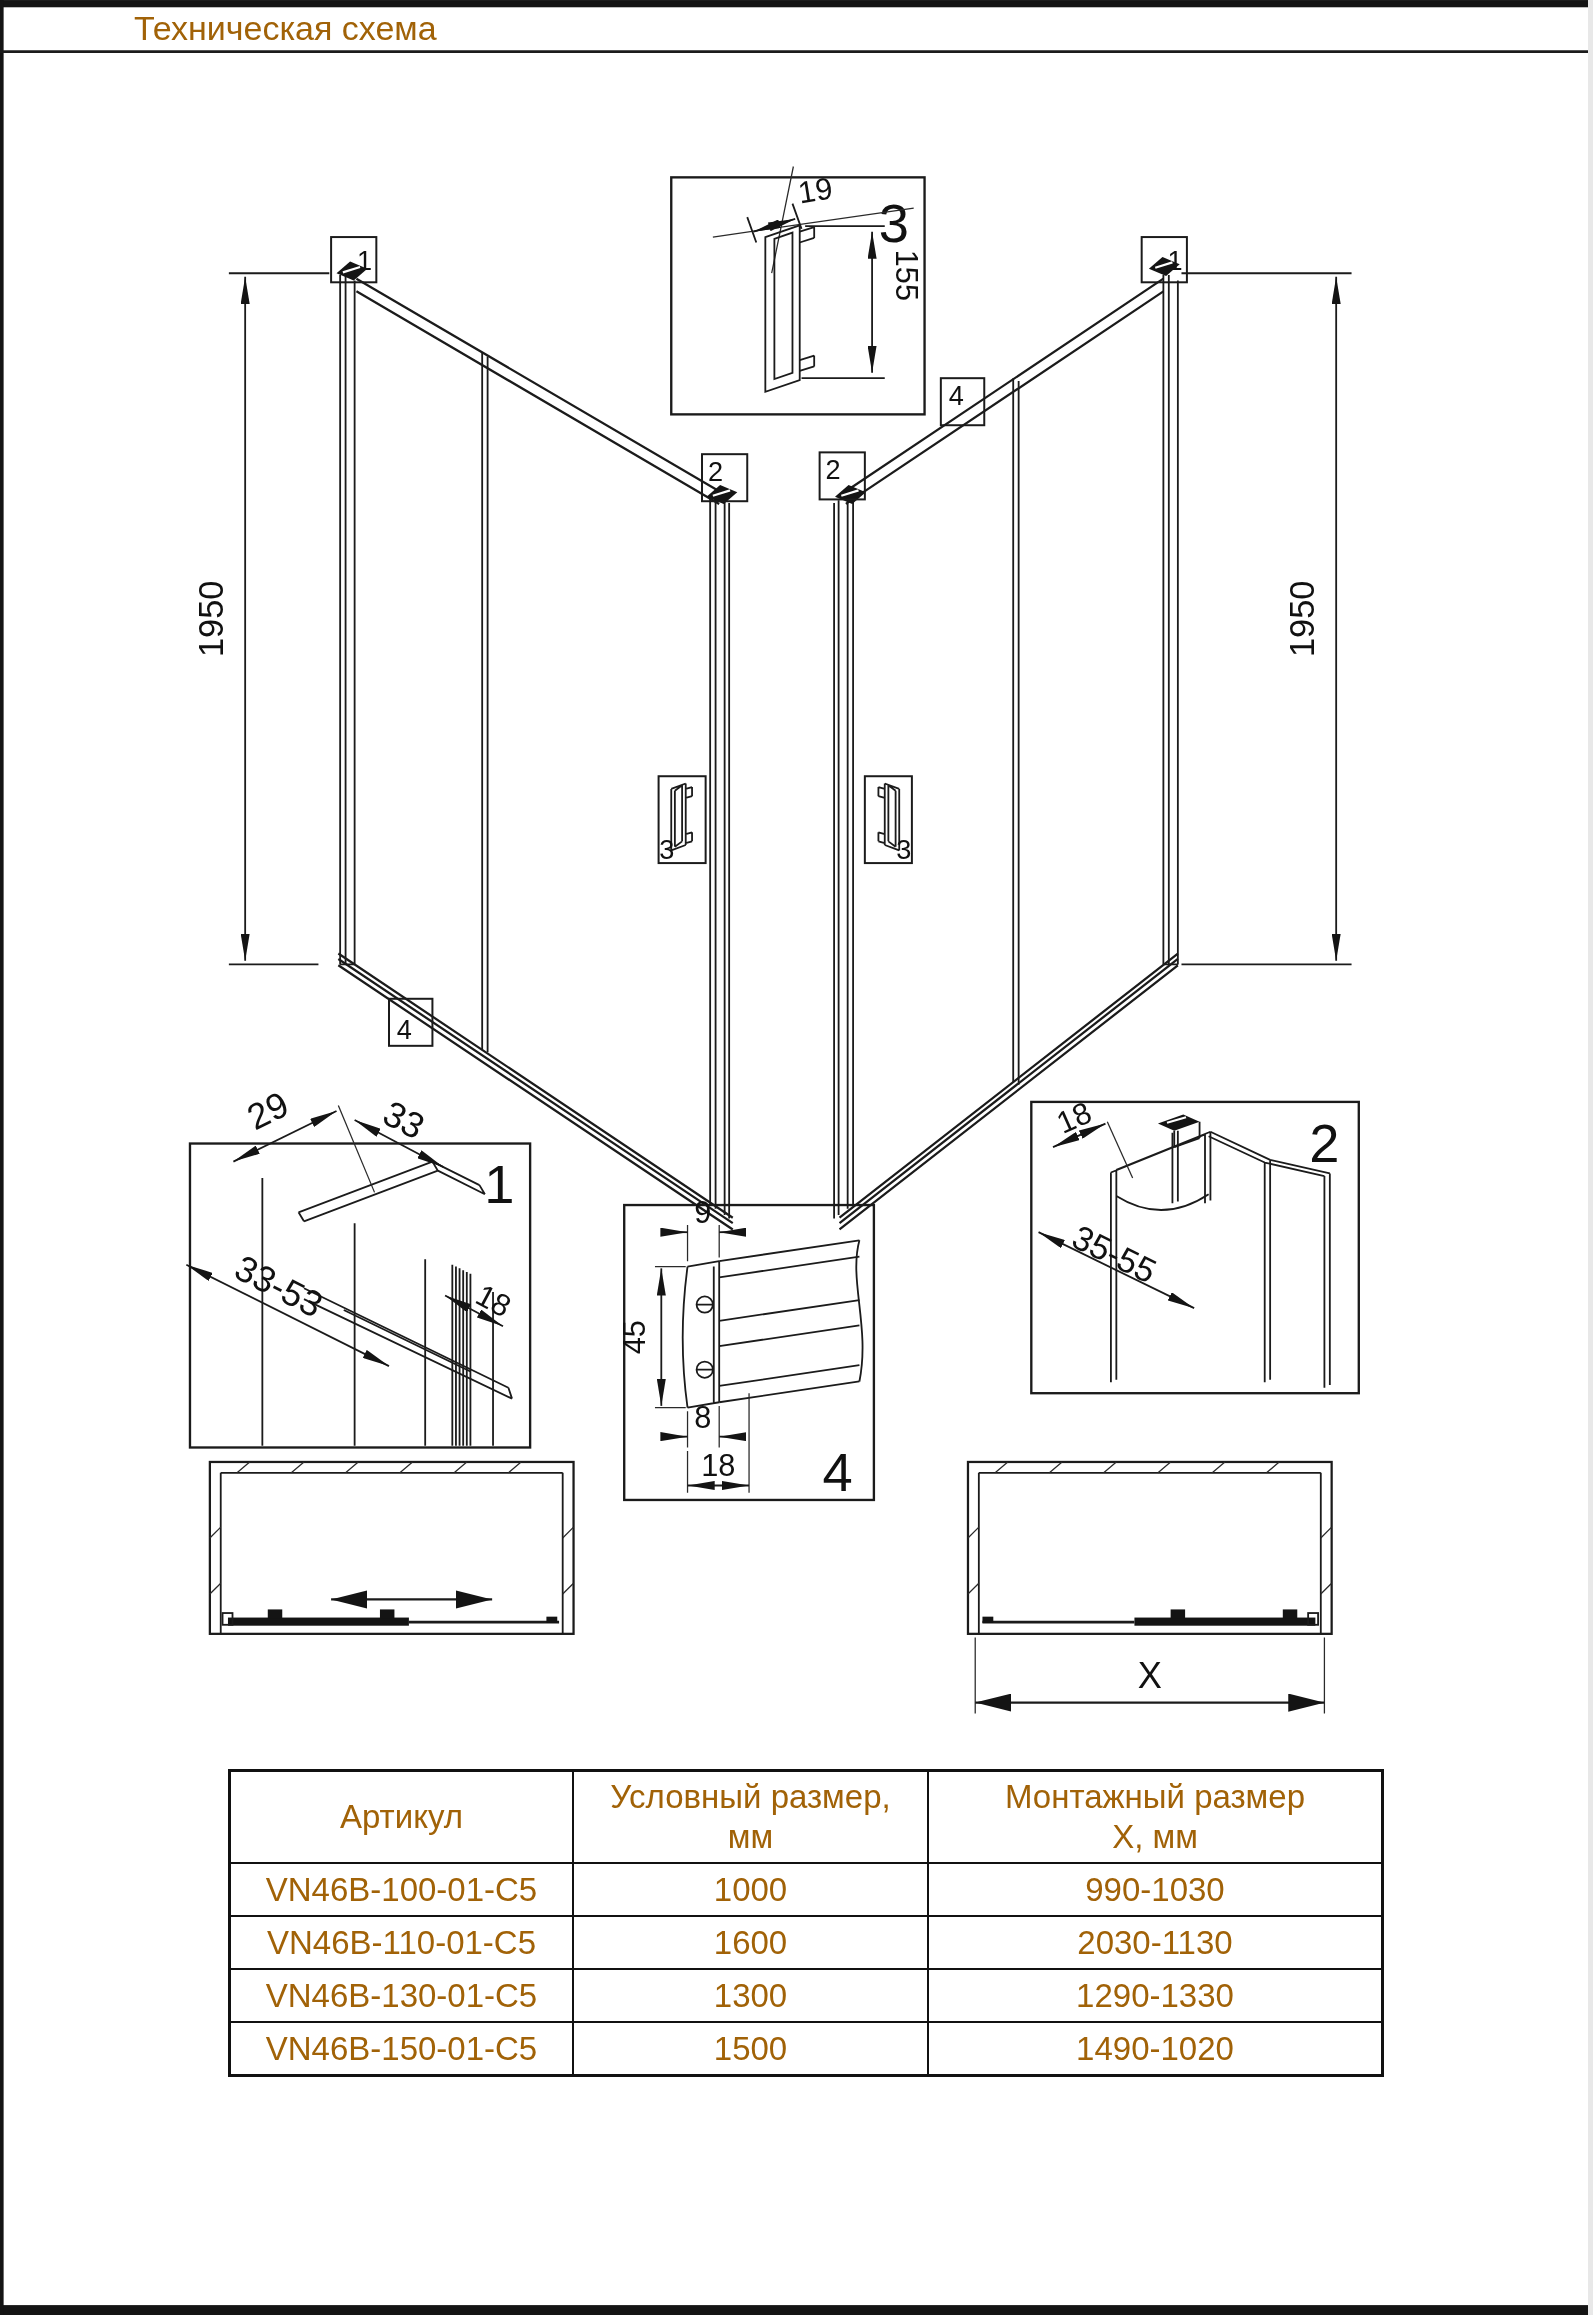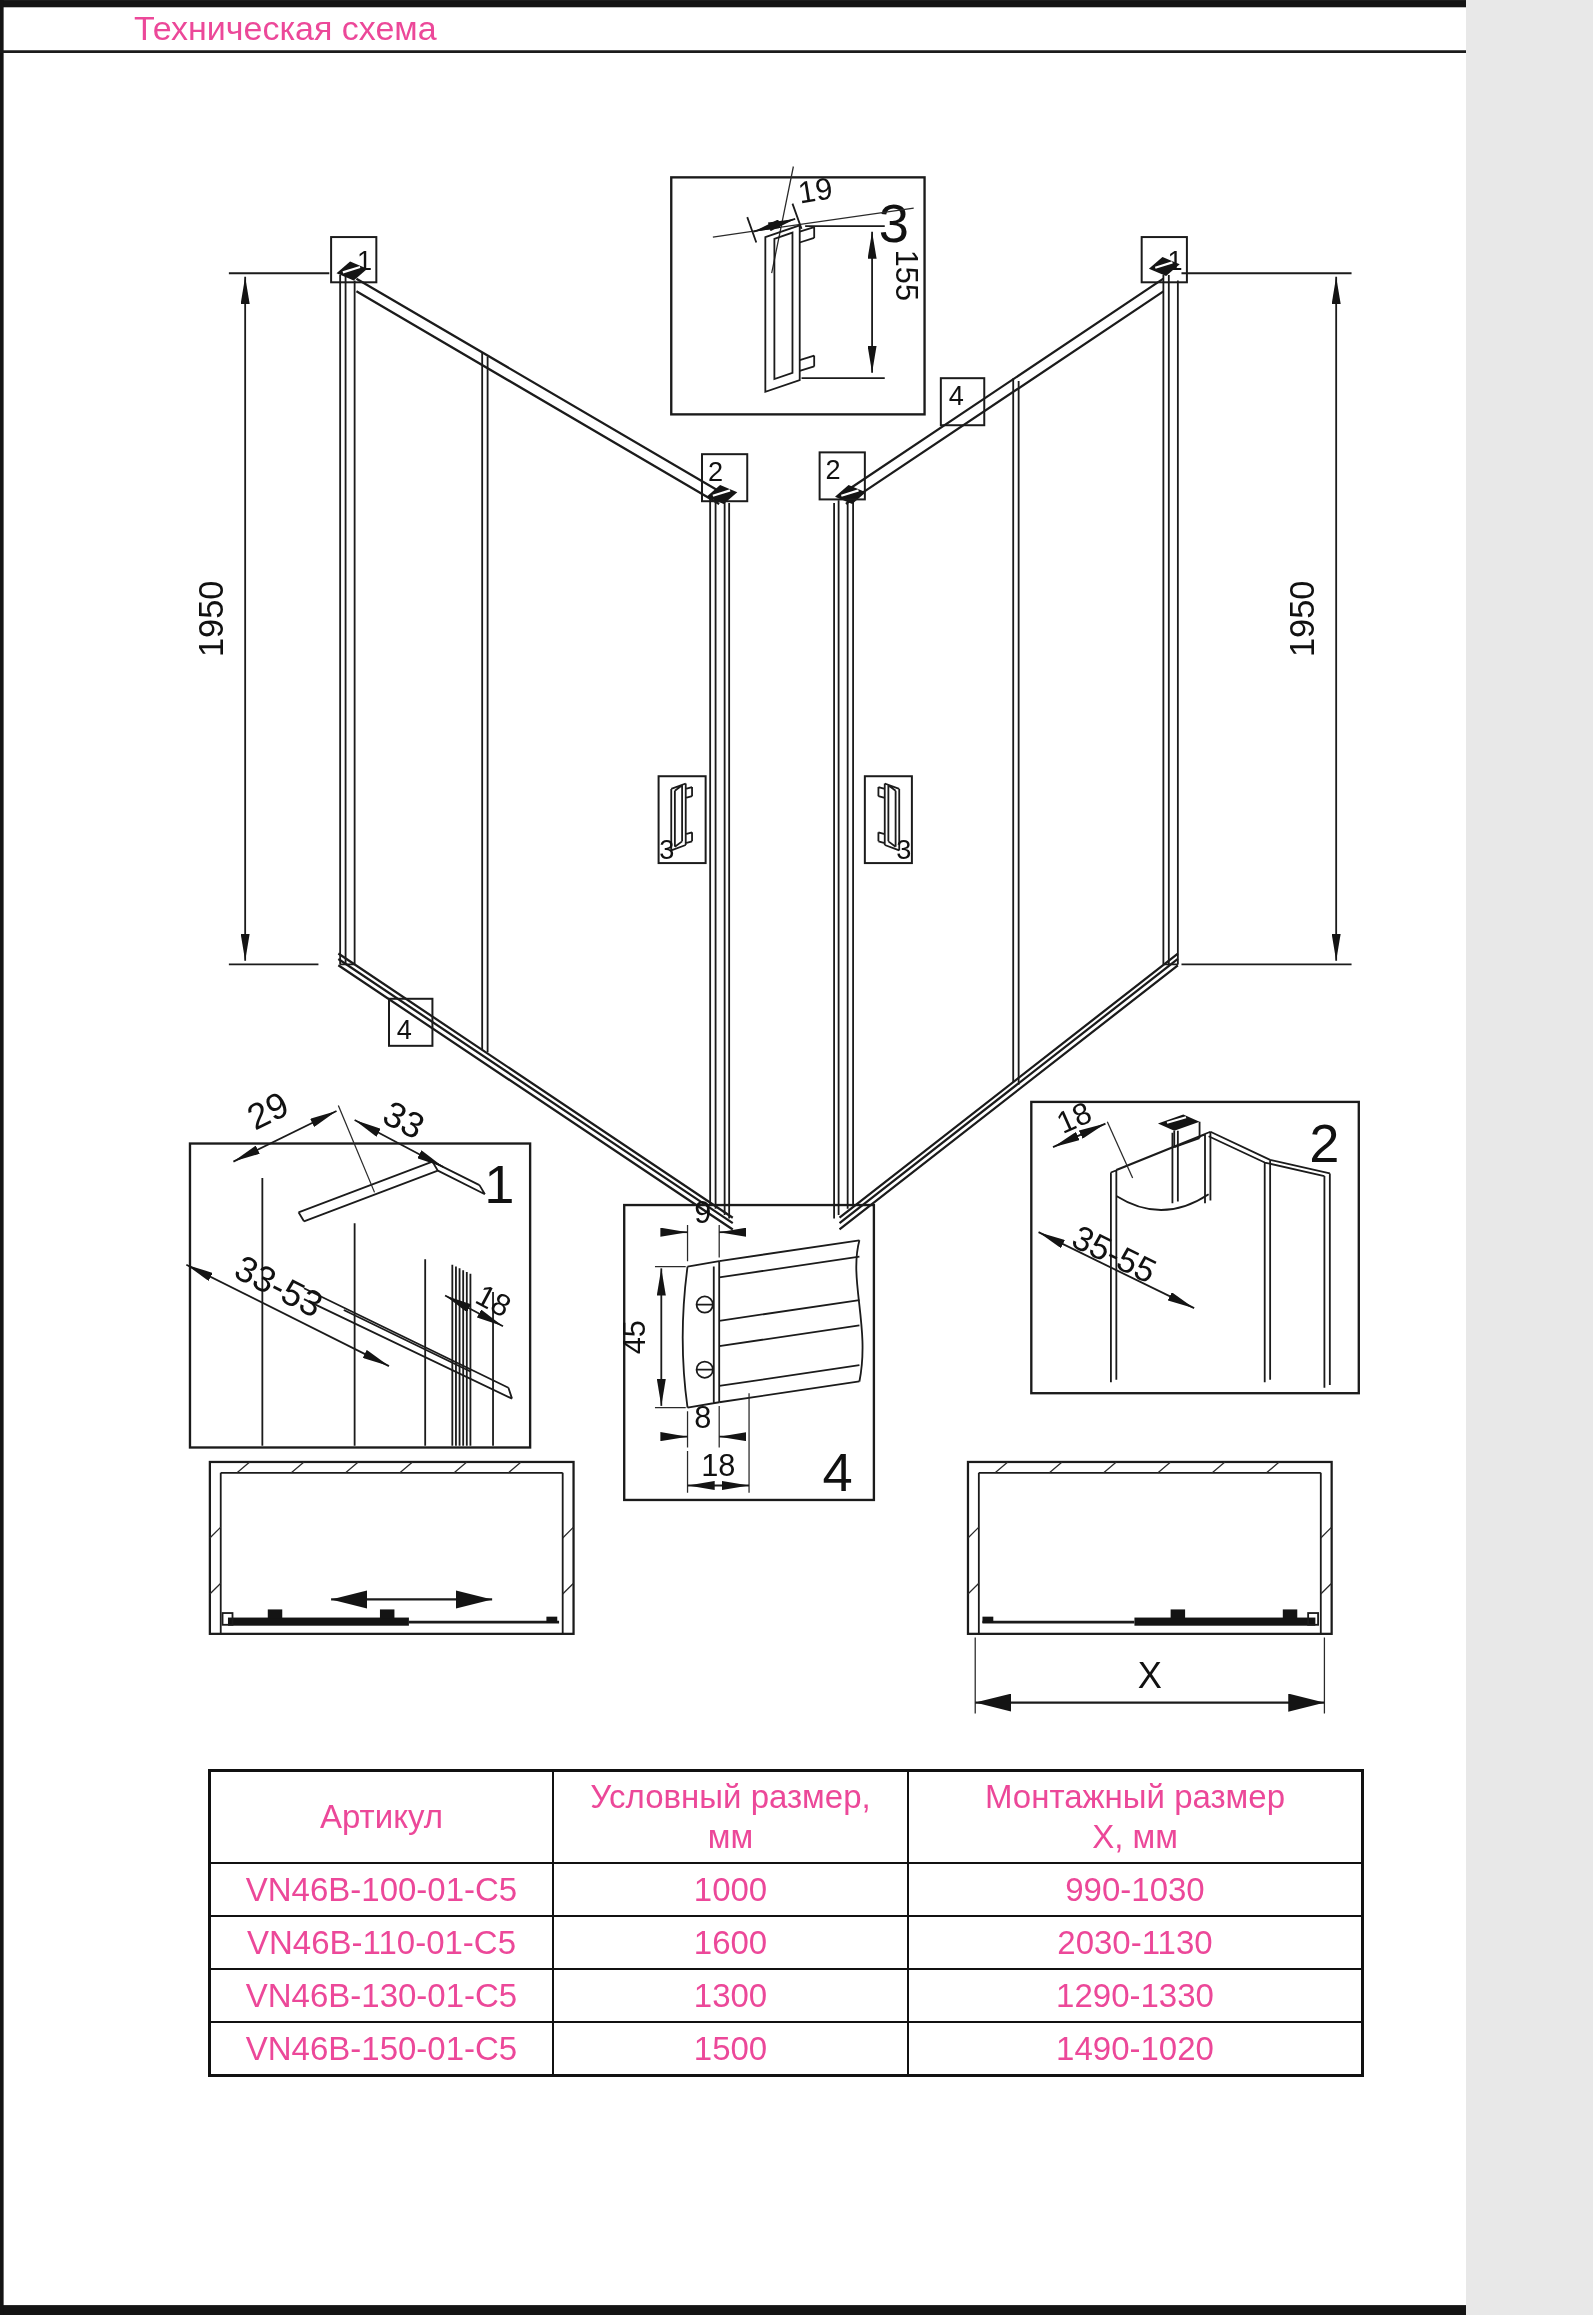--- a/index.html
+++ b/index.html
@@ -1,22 +1,22 @@
 <!DOCTYPE html>
 <html style="font-size:14.5px"><head>
 <meta charset="utf-8">
 <style>
   html,body{margin:0;padding:0;background:#e8e8e8;}
-  .page{position:relative;width:1466px;height:2316px;background:#fff;overflow:hidden;
-        font-family:"Liberation Sans","DejaVu Sans",sans-serif;color:#ec4899;}
+  .page{position:relative;width:1588px;height:2316px;background:#fff;overflow:hidden;
+        font-family:"Liberation Sans","DejaVu Sans",sans-serif;color:#a16207;}
   .page svg{position:absolute;left:0;top:0;z-index:1;}
   .hdr-left{position:absolute;left:134px;top:9px;font-size:34px;z-index:2;letter-spacing:0;}
   .hdr-right{position:absolute;right:23.5px;top:5.4px;font-size:40px;z-index:2;}
   
-  .sizes{position:absolute;left:208px;top:1769px;width:1146px;z-index:2;
+  .sizes{position:absolute;left:228px;top:1769px;width:1146px;z-index:2;
          border-collapse:collapse;table-layout:fixed;}
   .sizes th,.sizes td{border:2.7px solid #111;text-align:center;vertical-align:middle;
          font-weight:normal;padding:0;}
   .sizes{border:3.6px solid #111;}
   .sizes th{height:90px;font-size:33px;line-height:1.22;}
   .sizes td{height:51px;font-size:33px;}
   .c1{width:341px;} .c2{width:353px;} .c3{width:452px;margin-top:9px;}
   
   .ln{stroke:#1b1b1b;stroke-width:2;fill:none;}
   .ln25{stroke:#1b1b1b;stroke-width:2.5;fill:none;}

